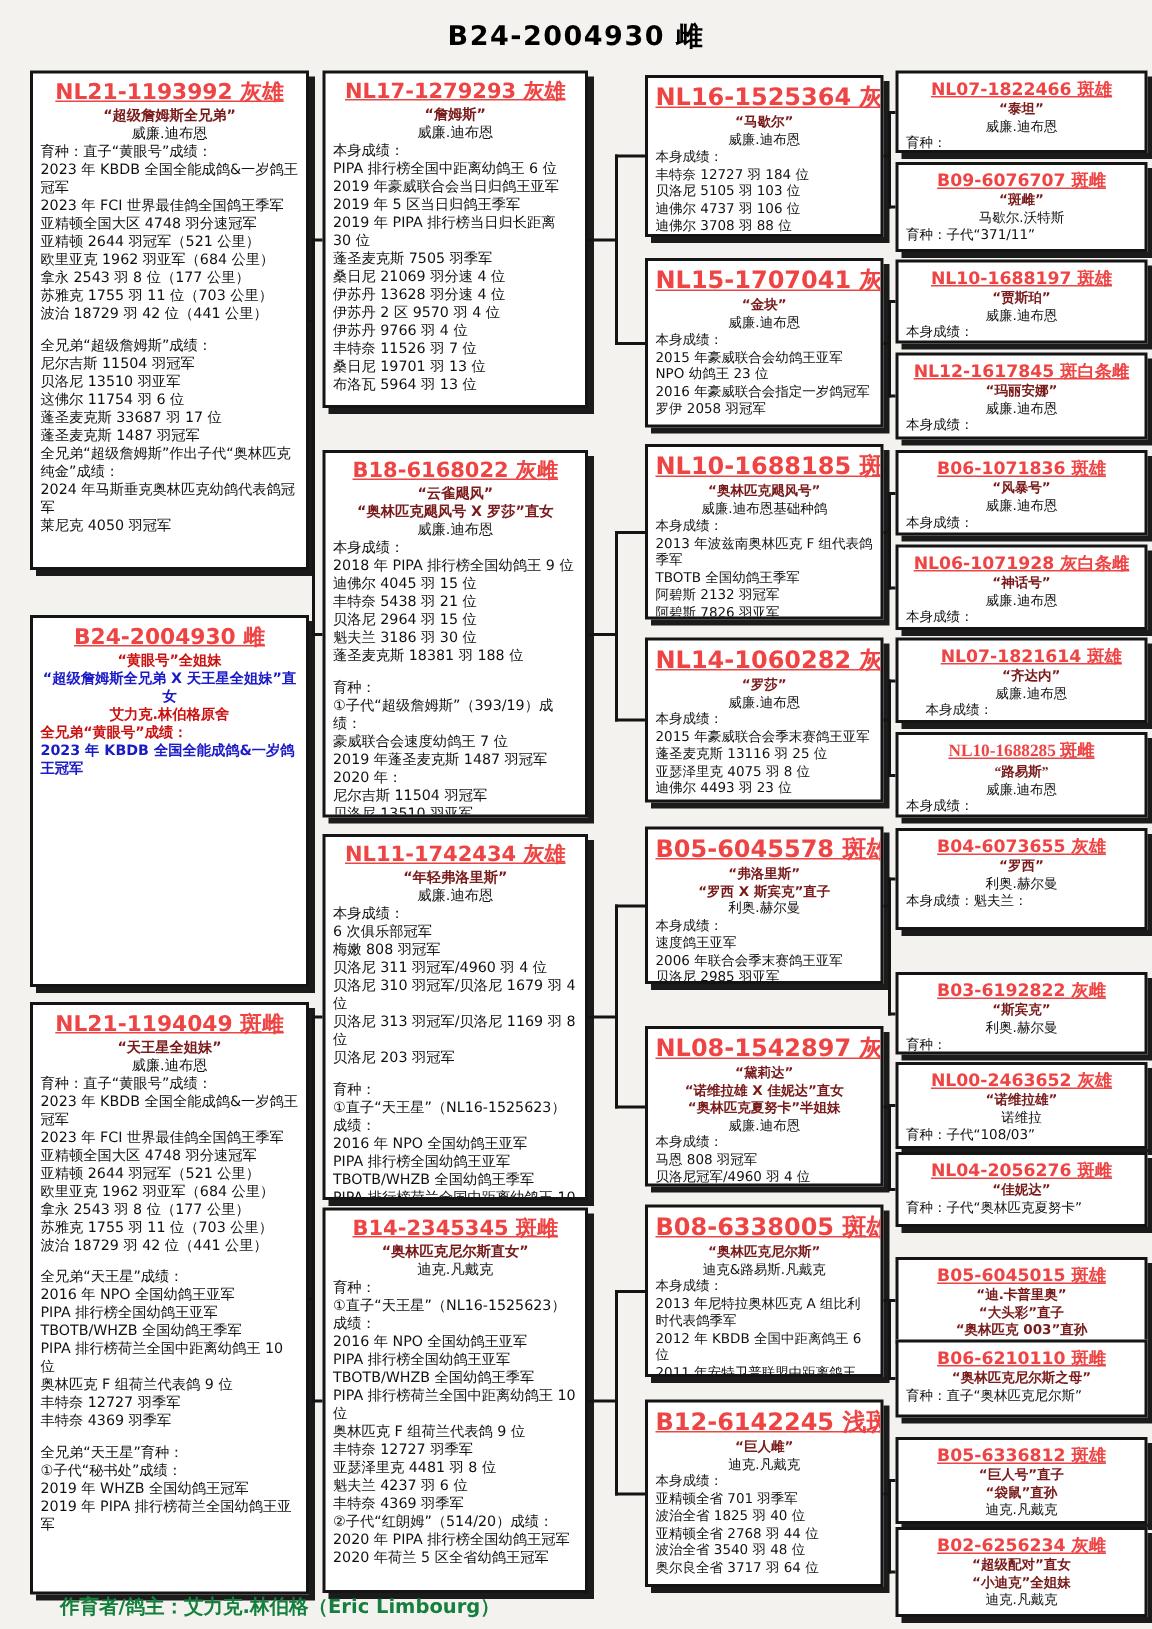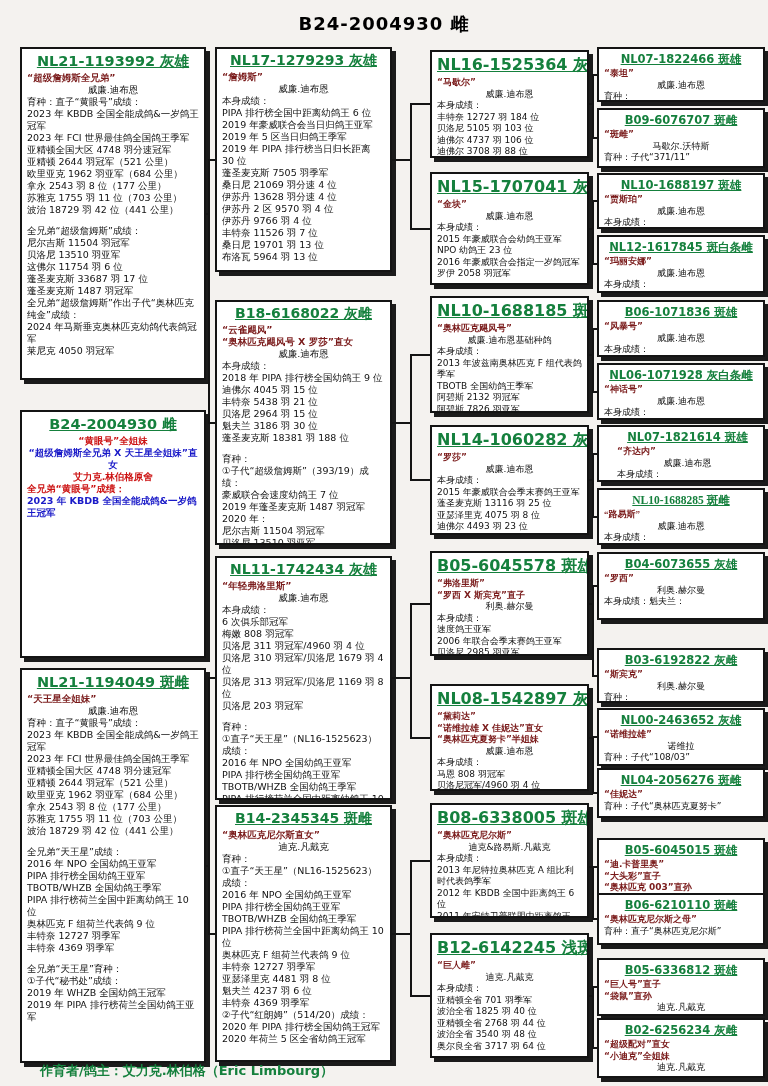--- a/index.html
+++ b/index.html
@@ -3,30 +3,30 @@
 <meta charset="utf-8">
 <style>
   html,body{margin:0;padding:0;background:#dedcd8;}
   #page{position:relative;width:768px;height:1086px;margin:0 auto;background:#f4f2ef;
         font-family:"DejaVu Sans","Liberation Sans",sans-serif;overflow:hidden;}
   #page-title{position:absolute;top:12px;left:0;width:768px;text-align:center;
         font-size:18px;font-weight:bold;color:#000;letter-spacing:1px;}
   #footer-credit{position:absolute;left:40px;top:1062px;font-size:13px;font-weight:bold;color:#15803d;}
   .box{position:absolute;background:#fff;border:2px solid #141414;box-shadow:4px 4px 0 #1b1b1b;
        padding:3px 5px;box-sizing:border-box;overflow:hidden;}
-  .box-header{text-align:center;font-weight:bold;color:#15803d;text-decoration:underline;
+  .box-header{text-align:center;font-weight:bold;color:#ef4444;text-decoration:underline;
        margin-bottom:1px;white-space:nowrap;}
   .pcol-0 .box-header{font-size:14.5px;}
   .pcol-1 .box-header{font-size:14px;}
   .pcol-2 .box-header{font-size:16px;}
   .pcol-3 .box-header{font-size:11.5px;}
   .ln{color:#111;}
   .pcol-0 .ln,.pcol-1 .ln{font-size:9.5px;line-height:12px;}
   .pcol-2 .ln,.pcol-3 .ln{font-size:9px;line-height:11.5px;}
-  .ln-name{color:#7a1b1b;font-weight:bold;}
+  .ln-name{color:#7a1b1b;font-weight:bold;text-align:center;}
   .ln-breeder{color:#111;text-align:center;}
   .ln-body{text-align:left;}
   .ln-red{color:#cc1111;font-weight:bold;text-align:left;}
   .ln-blue{color:#1a1ac8;font-weight:bold;text-align:left;}
   .ln-center{text-align:center;}
   .ln-gap{height:9px;}
   .cline{position:absolute;background:#141414;}
 </style>
 </head>
 <body>

